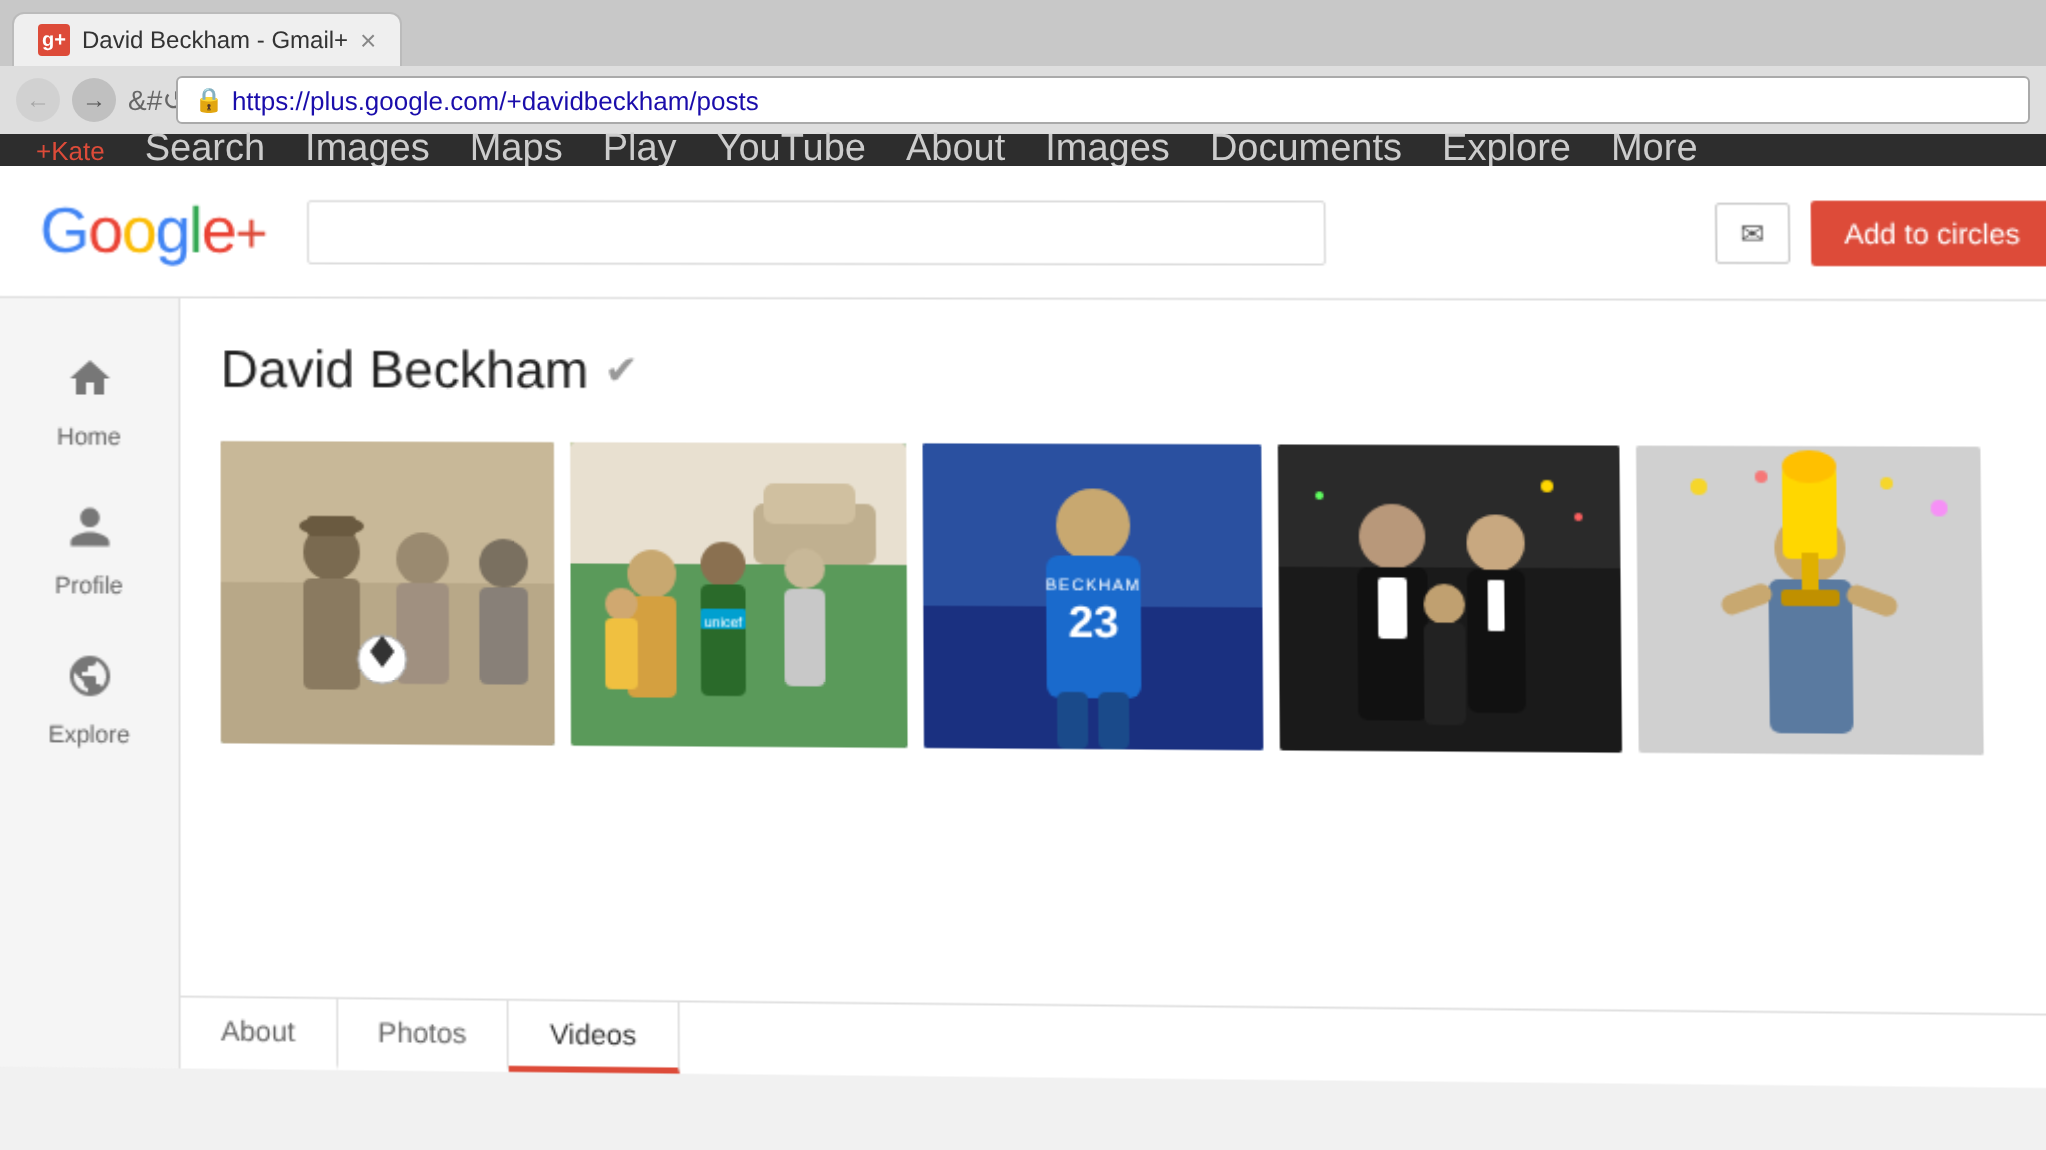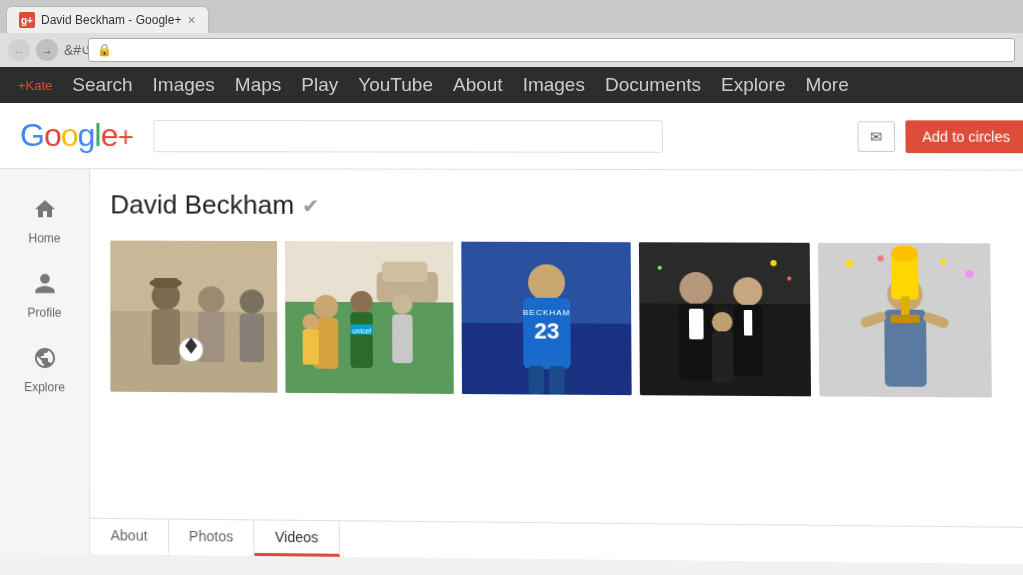--- a/index.html
+++ b/index.html
@@ -105,21 +105,21 @@
       margin-right: 4px;
       font-size: 12px;
     }
 
     
     .google-nav {
       background: #2d2d2d;
       display: flex;
       align-items: center;
       padding: 0 8px;
-      height: 36px;
+      height: 16px;
     }
 
     .google-nav-item {
       color: #ccc;
       font-size: 19px;
       padding: 6px 10px;
       cursor: pointer;
       white-space: nowrap;
     }
 
@@ -291,31 +291,32 @@
     }
   </style>
 </head>
 <body>
 
 <div>
 
   <div class="tab-bar">
     <div class="browser-tab">
       <div class="tab-favicon">g+</div>
-      <span>David Beckham - Google+</span>
+      <span>David Beckham - Gmail+</span>
       <span class="tab-close">×</span>
     </div>
   </div>
 
   <div class="address-bar-row">
     <button class="nav-btn disabled">←</button>
     <button class="nav-btn">→</button>
     <button class="refresh-btn">&amp;#↺;</button>
     <div class="address-bar">
       <span class="ssl-icon">🔒</span>
+      <span>https://plus.google.com/+davidbeckham/posts</span>
     </div>
   </div>
 
   <div class="google-nav">
     <span class="google-nav-plus-kate">+Kate</span>
     <span class="google-nav-item">Search</span>
     <span class="google-nav-item">Images</span>
     <span class="google-nav-item">Maps</span>
     <span class="google-nav-item">Play</span>
     <span class="google-nav-item">YouTube</span>

